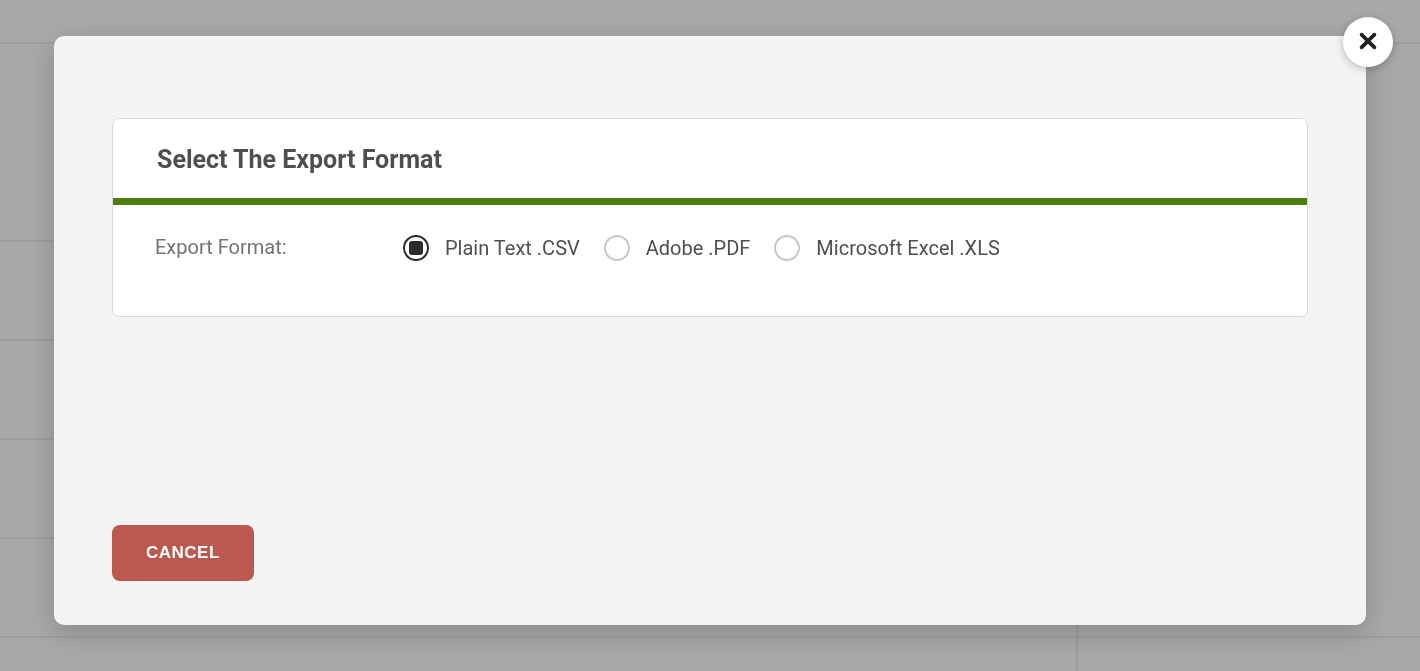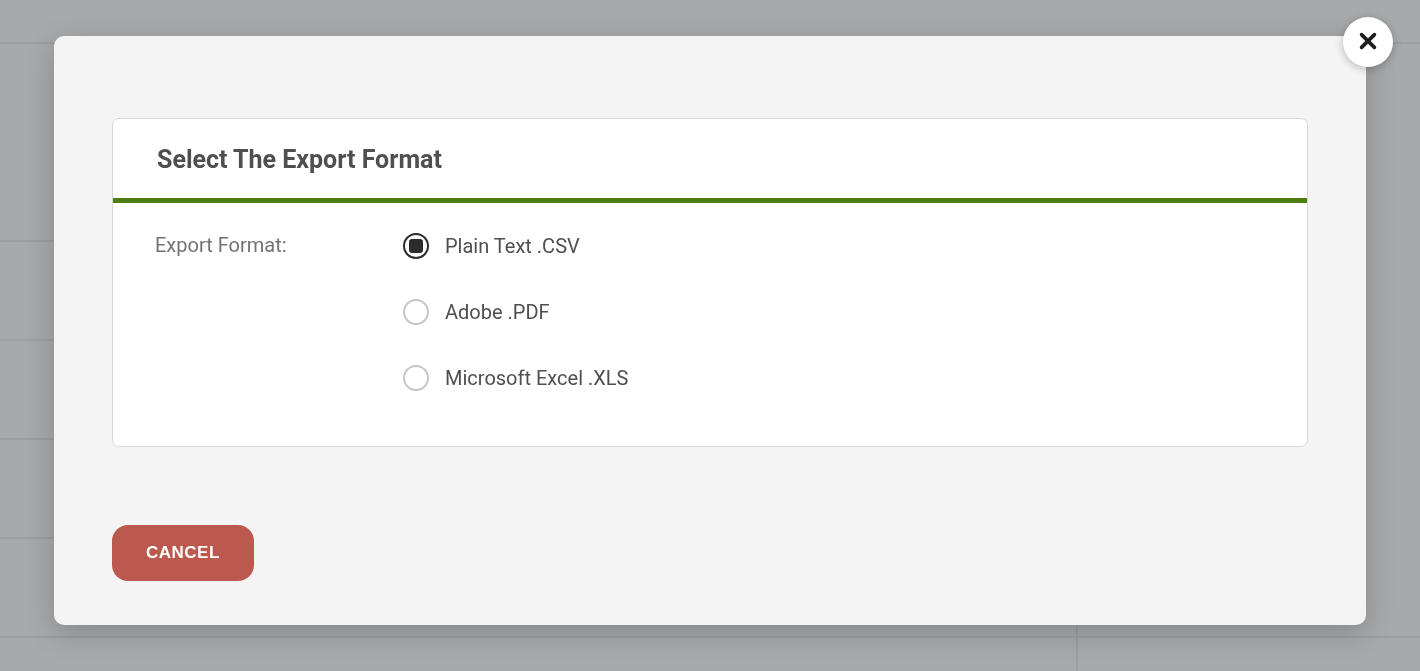--- a/index.html
+++ b/index.html
@@ -56,40 +56,40 @@
       position: absolute;
       left: 58px;
       top: 82px;
       right: 58px;
       background: #ffffff;
       border: 1px solid #d9d9d9;
       border-radius: 7px;
     }
     .panel-header {
       padding: 26px 44px 24px;
-      border-bottom: 5px solid #4d7c0f;
+      border-bottom: 7px solid #4d7c0f;
     }
     .panel-title {
       font-size: 25px;
       font-weight: 700;
       color: #4f4f4f;
     }
     .panel-body {
       padding: 30px 42px 55px;
       display: flex;
     }
     .field-label {
       font-size: 20px;
       color: #737373;
       width: 248px;
     }
     .radio-list {
       display: flex;
-      flex-direction: column;
-      gap: 40px;
+      flex-direction: row;
+      gap: 24px;
     }
     .radio-row {
       display: flex;
       align-items: center;
       gap: 16px;
       cursor: pointer;
     }
     .radio {
       width: 26px;
       height: 26px;
@@ -121,21 +121,21 @@
       display: flex;
       gap: 16px;
     }
     .btn {
       border: none;
       padding: 18px 34px;
       font-size: 17px;
       font-weight: 700;
       letter-spacing: 0.5px;
       color: #ffffff;
-      border-radius: 16px;
+      border-radius: 8px;
       cursor: pointer;
     }
     .btn-cancel { background: #bb594f; }
     .btn-next { background: #90b647; }
   </style>
 </head>
 <body>
 
 <div class="bg-lines">
   <div class="bg-line" style="left:0;top:42px;width:1420px;height:2px"></div>

